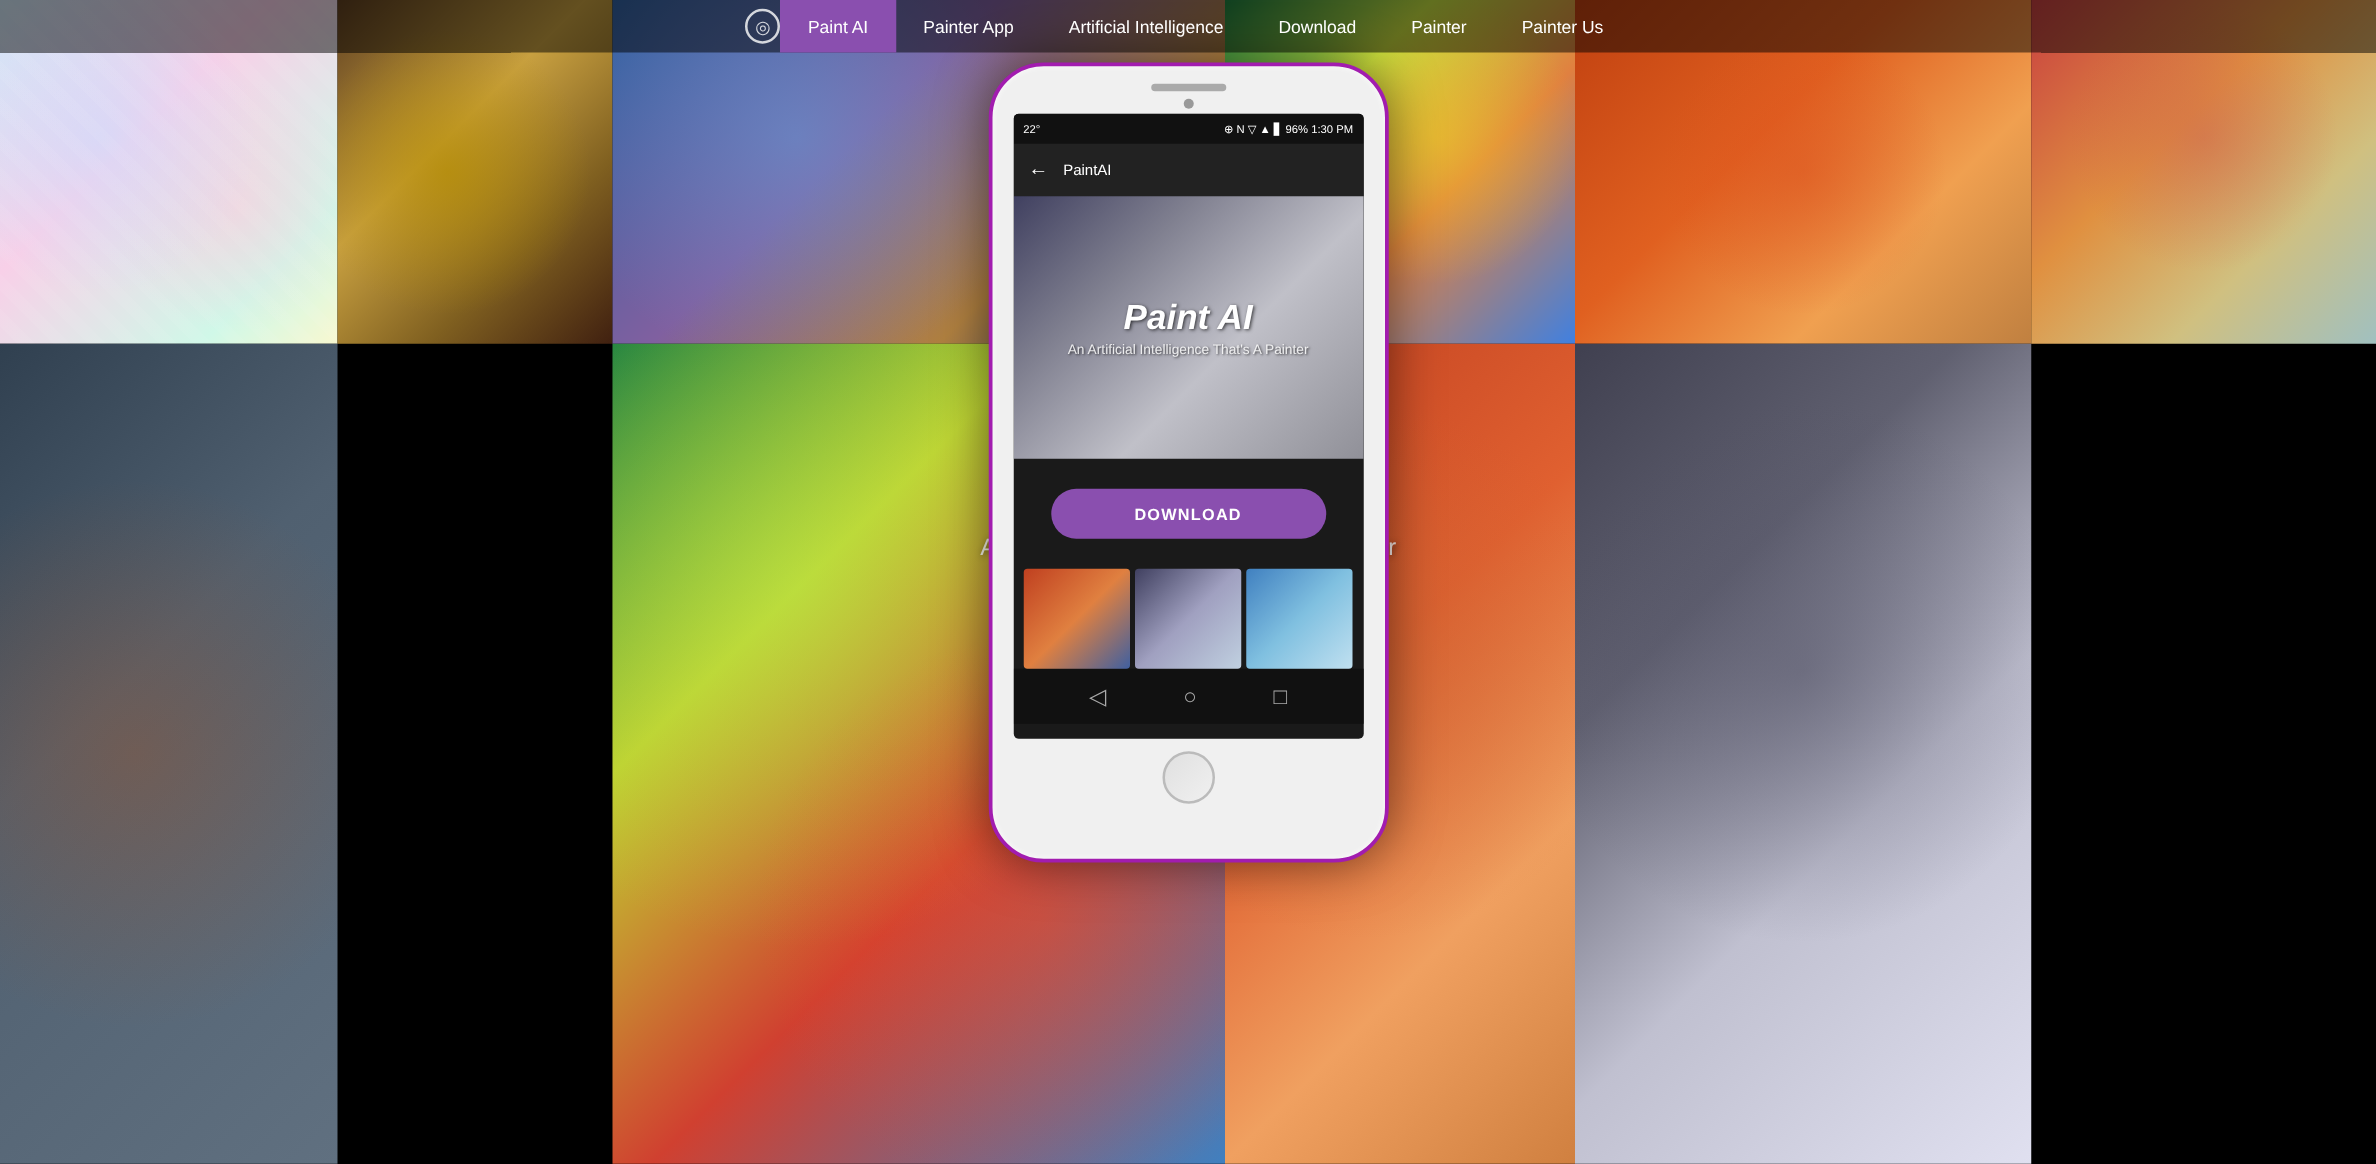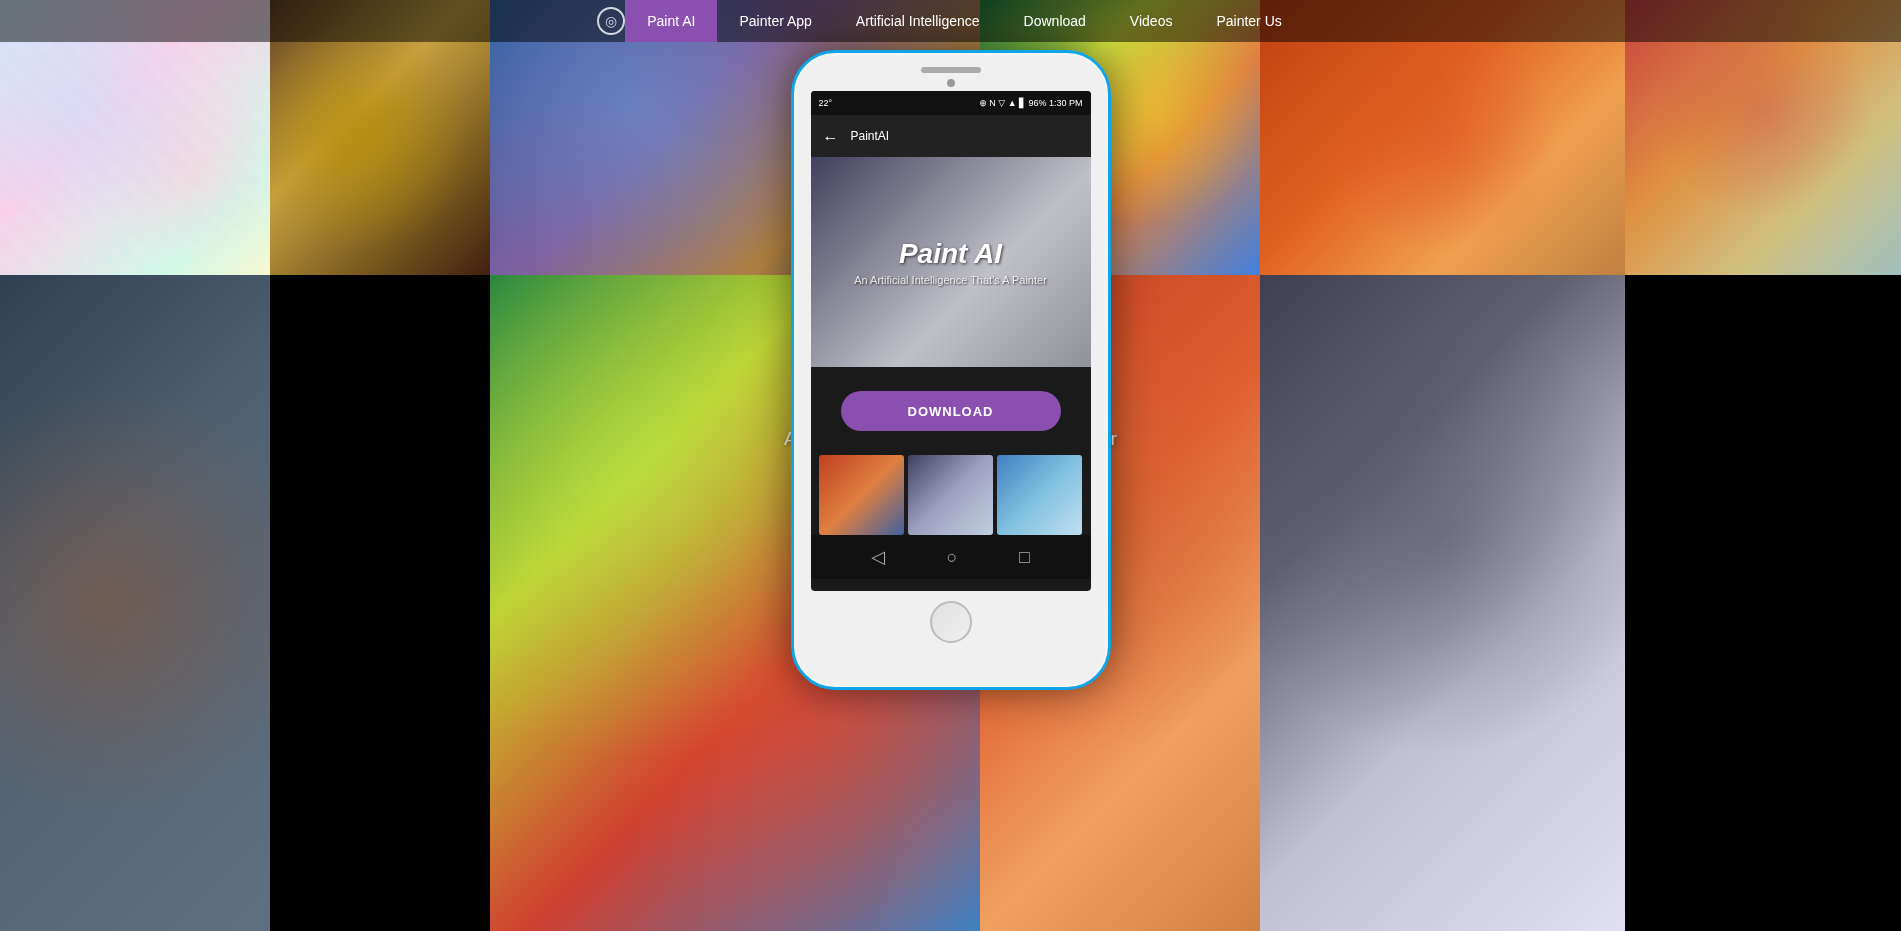--- a/index.html
+++ b/index.html
@@ -47,21 +47,21 @@
       width: 340px;
       height: 680px;
       z-index: 20;
     }
 
     .phone-outer {
       width: 320px;
       height: 640px;
       background: #f0f0f0;
       border-radius: 44px;
-      border: 3px solid #0ea5e9;
+      border: 3px solid #a21caf;
       box-shadow: 0 0 40px rgba(0,0,0,0.5), inset 0 0 5px rgba(255,255,255,0.8);
       position: relative;
       margin: 0 auto;
     }
 
     .phone-top-bar {
       width: 60px;
       height: 6px;
       background: #aaa;
       border-radius: 3px;
@@ -307,21 +307,21 @@
 
 <nav>
   <div class="logo-circle">
     <span>◎</span>
   </div>
   <div class="nav-links">
     <a class="nav-link active">Paint AI</a>
     <a class="nav-link">Painter App</a>
     <a class="nav-link">Artificial Intelligence</a>
     <a class="nav-link">Download</a>
-    <a class="nav-link">Videos</a>
+    <a class="nav-link">Painter</a>
     <a class="nav-link">Painter Us</a>
   </div>
 </nav>
 
 <div class="bg-grid">
 
   <div class="bg-tile bg-t1"></div>
   <div class="bg-tile bg-t2"></div>
   <div class="bg-tile bg-t3"></div>
   <div class="bg-tile bg-t4"></div>

